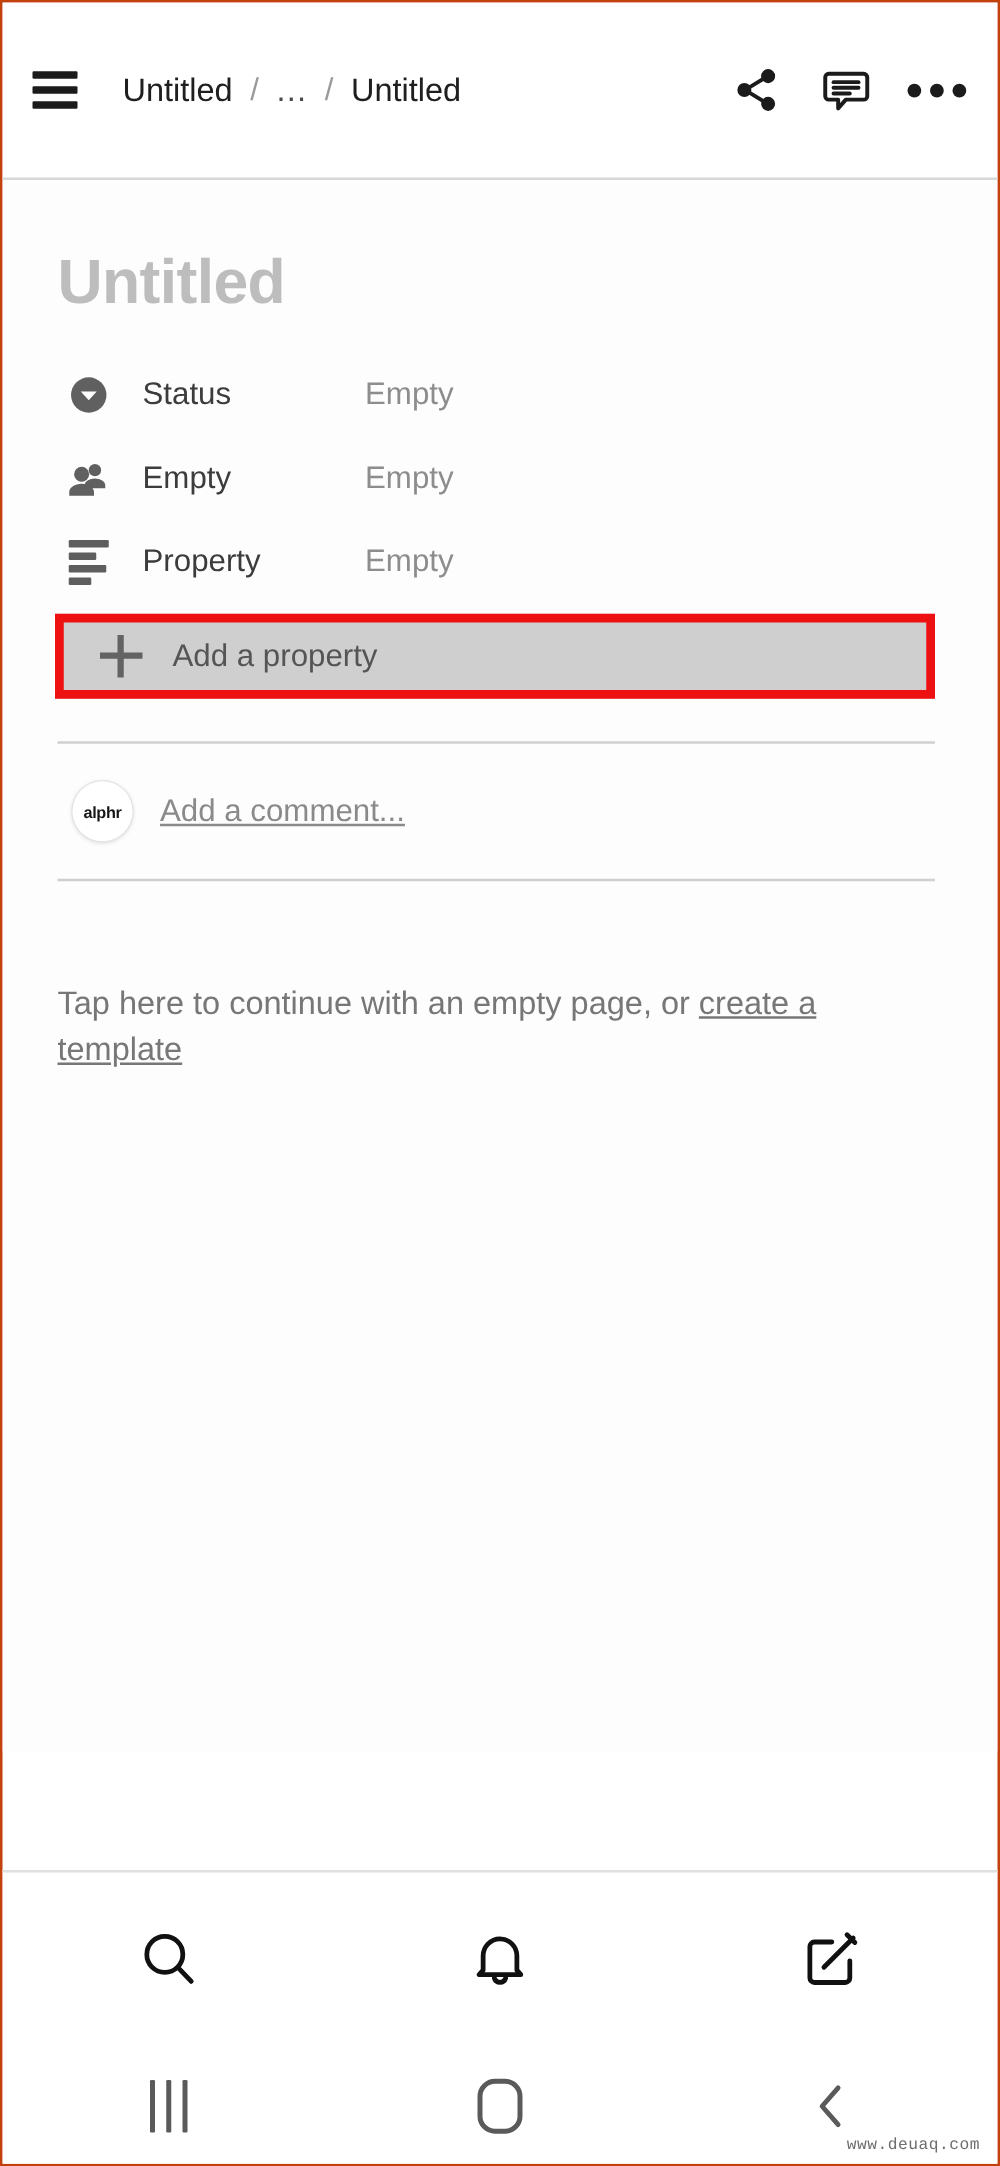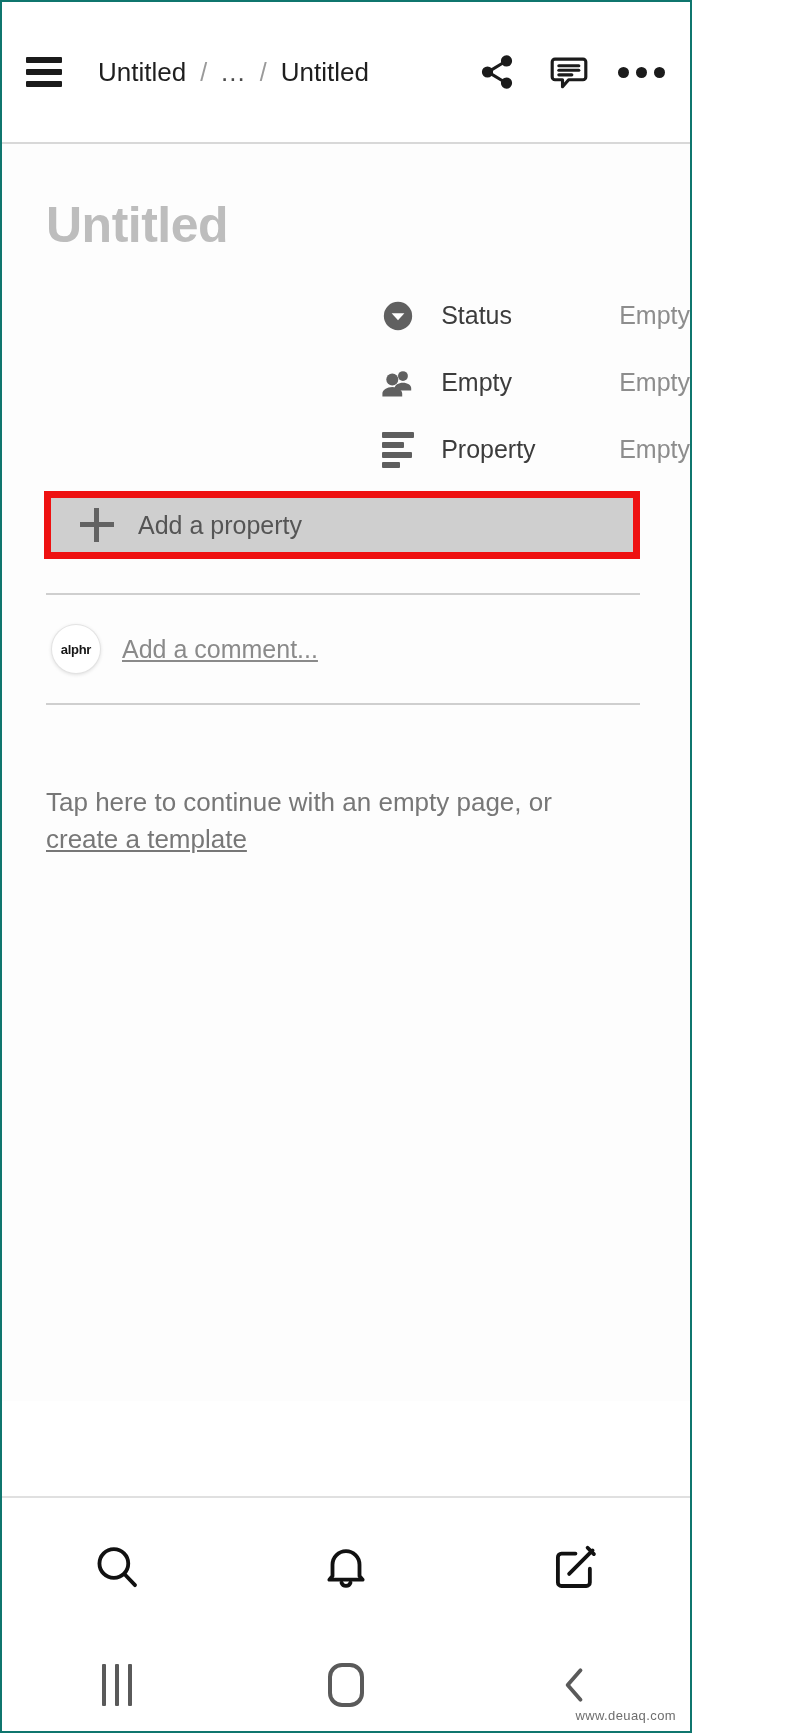--- a/index.html
+++ b/index.html
@@ -6,24 +6,24 @@
 
   html, body {
     width: 800px;
     height: 1733px;
     background: #ffffff;
     font-family: "Liberation Sans", sans-serif;
   }
 
   #screen {
     position: relative;
-    width: 692px;
+    width: 800px;
     height: 1733px;
     background: #ffffff;
-    border: 2px solid #0f766e;
+    border: 2px solid #c2410c;
     overflow: hidden;
   }
 
   
   .header {
     position: absolute;
     top: 0; left: 0; right: 0;
     height: 142px;
     background: #ffffff;
     border-bottom: 2px solid #d8d8d8;
@@ -107,21 +107,20 @@
   }
 
   .props { margin-top: 28px; }
 
   .prop-row {
     display: flex;
     align-items: center;
     height: 67px;
     padding-left: 50px;
     cursor: pointer;
-    justify-content: flex-end;
   }
   .prop-icon {
     width: 38px;
     height: 38px;
     flex: 0 0 38px;
     display: flex;
     align-items: center;
     justify-content: center;
     margin-right: 24px;
   }
@@ -185,23 +184,22 @@
 
   .divider {
     height: 2px;
     background: #cfcfcf;
     margin: 34px 50px 0 44px;
   }
 
   .comment-row {
     display: flex;
     align-items: center;
-    padding: 30px 0 0 34px;
-    cursor: pointer;
-    margin-left: 16px;
+    padding: 30px 0 0 56px;
+    cursor: pointer;
   }
   .avatar {
     width: 48px; height: 48px;
     flex: 0 0 48px;
     border-radius: 50%;
     background: #ffffff;
     box-shadow: 0 0 0 1px #e3e3e3, 0 1px 4px rgba(0,0,0,0.18);
     display: flex;
     align-items: center;
     justify-content: center;
@@ -285,21 +283,21 @@
     border-radius: 14px;
   }
 
   .watermark {
     position: absolute;
     right: 14px;
     bottom: 8px;
     font-size: 13px;
     color: #6d6d6d;
     letter-spacing: 0.4px;
-    font-family: Liberation Sans, sans-serif;
+    font-family: Liberation Mono, monospace;
   }
 </style>
 </head>
 <body>
 
 <div id="screen">
 
   <div class="header">
     <div class="hamburger">
       <span></span>

